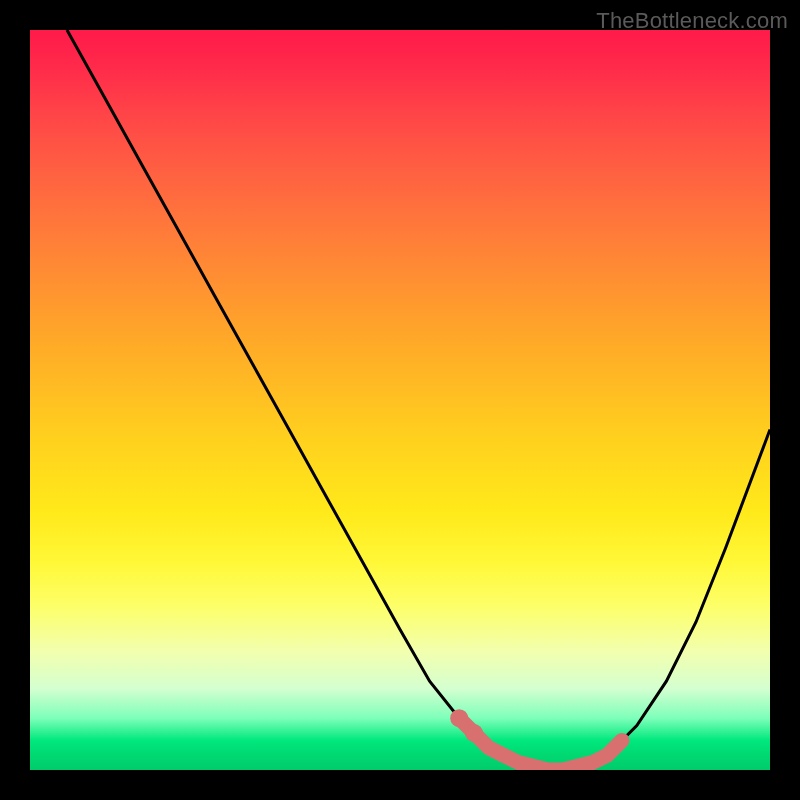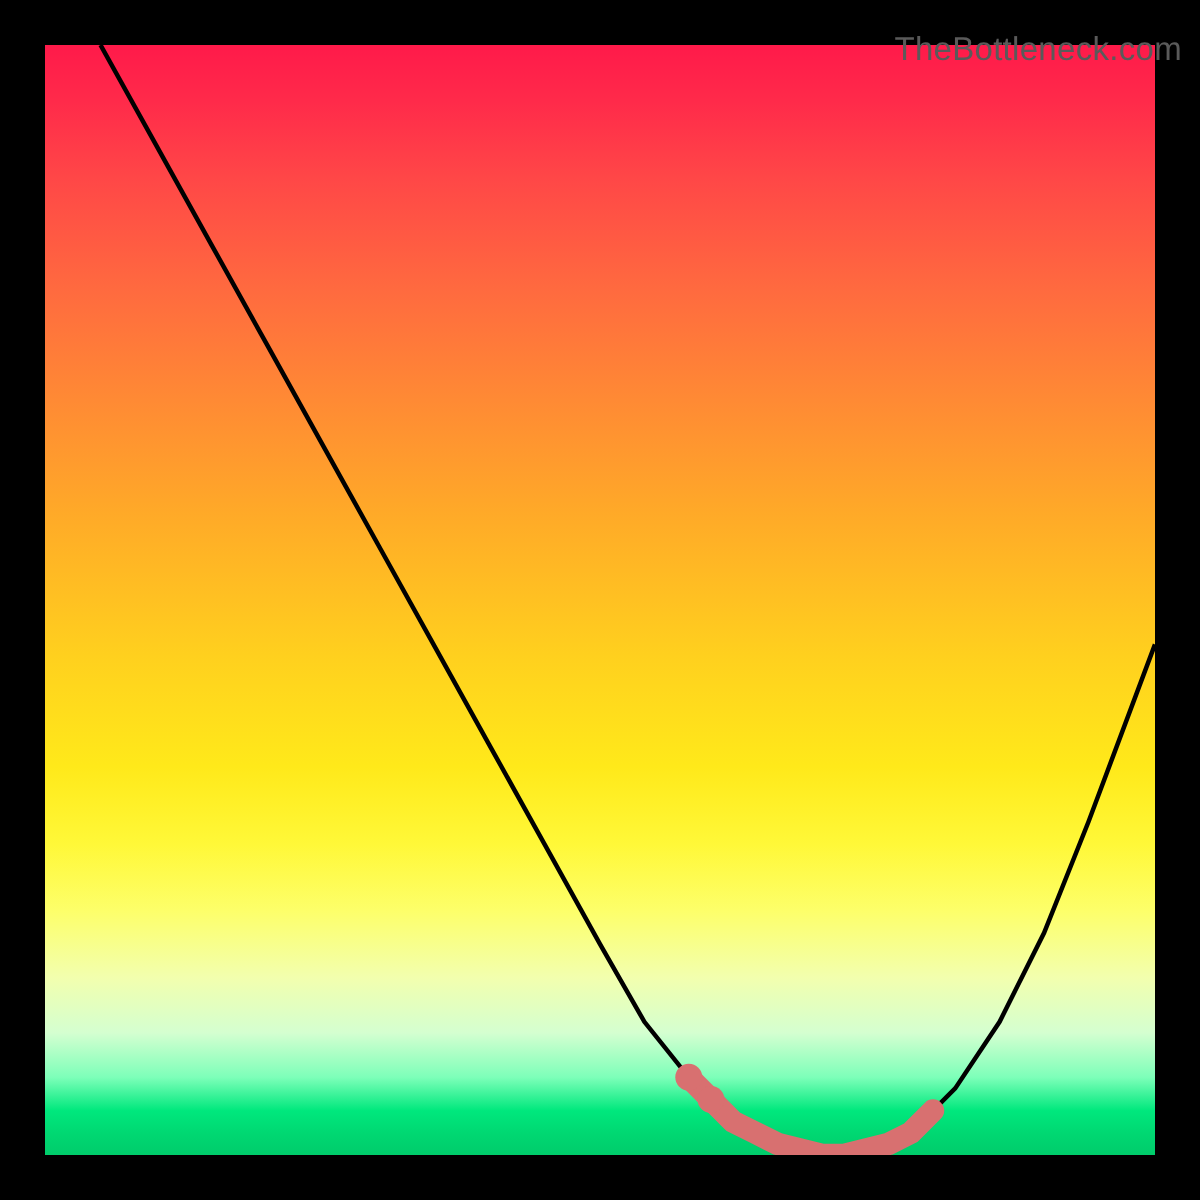--- a/index.html
+++ b/index.html
@@ -14,21 +14,21 @@
   .frame {
     position: absolute;
     left: 0;
     top: 0;
     width: 800px;
     height: 800px;
     background: #000;
   }
   .watermark {
     position: absolute;
-    top: 20px;
+    top: 8px;
     right: 12px;
     color: #5a5a5a;
     font-size: 22px;
     font-weight: 400;
     letter-spacing: 0.2px;
     z-index: 50;
   }
   .plot {
     position: absolute;
     left: 30px;

